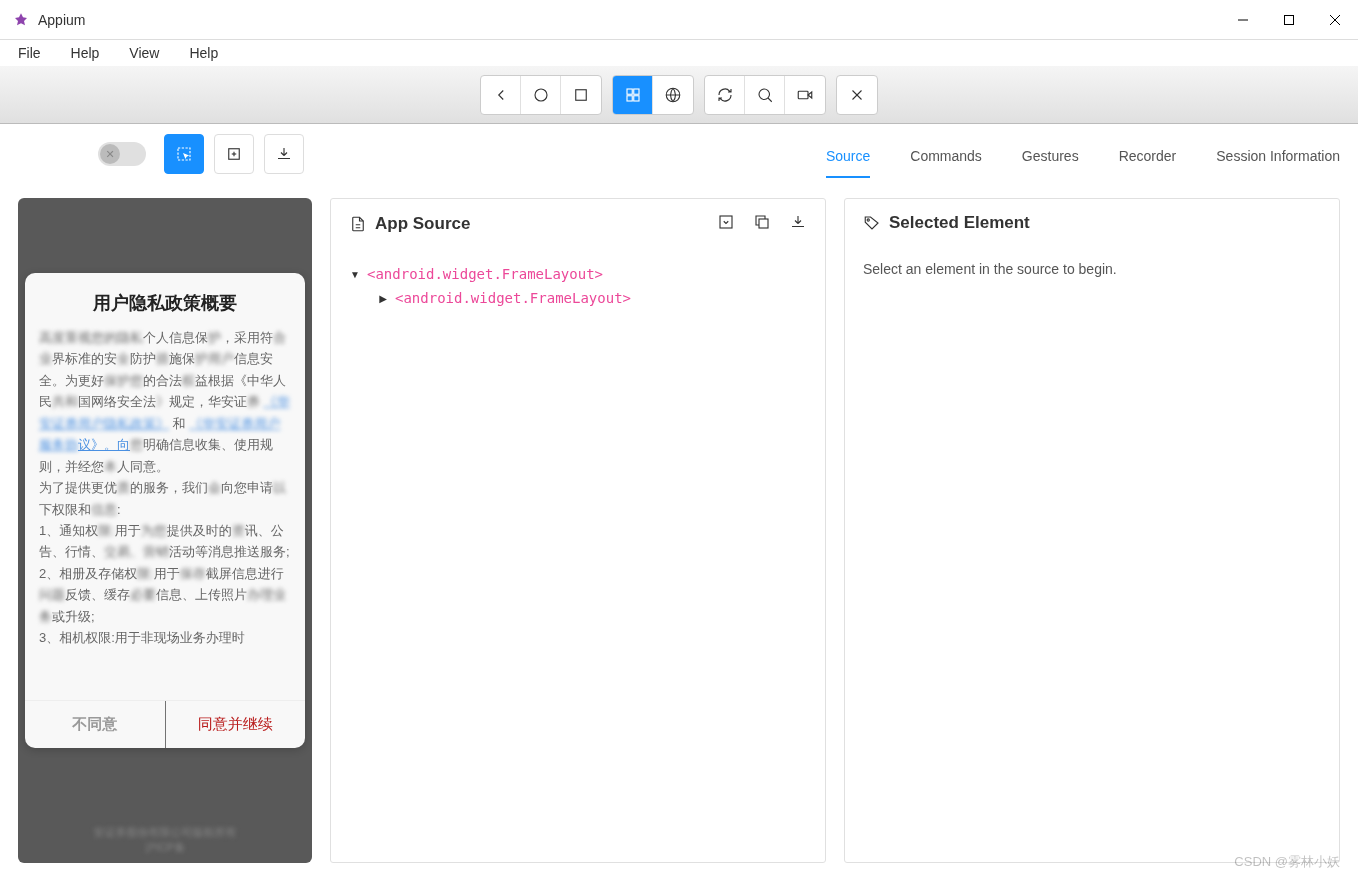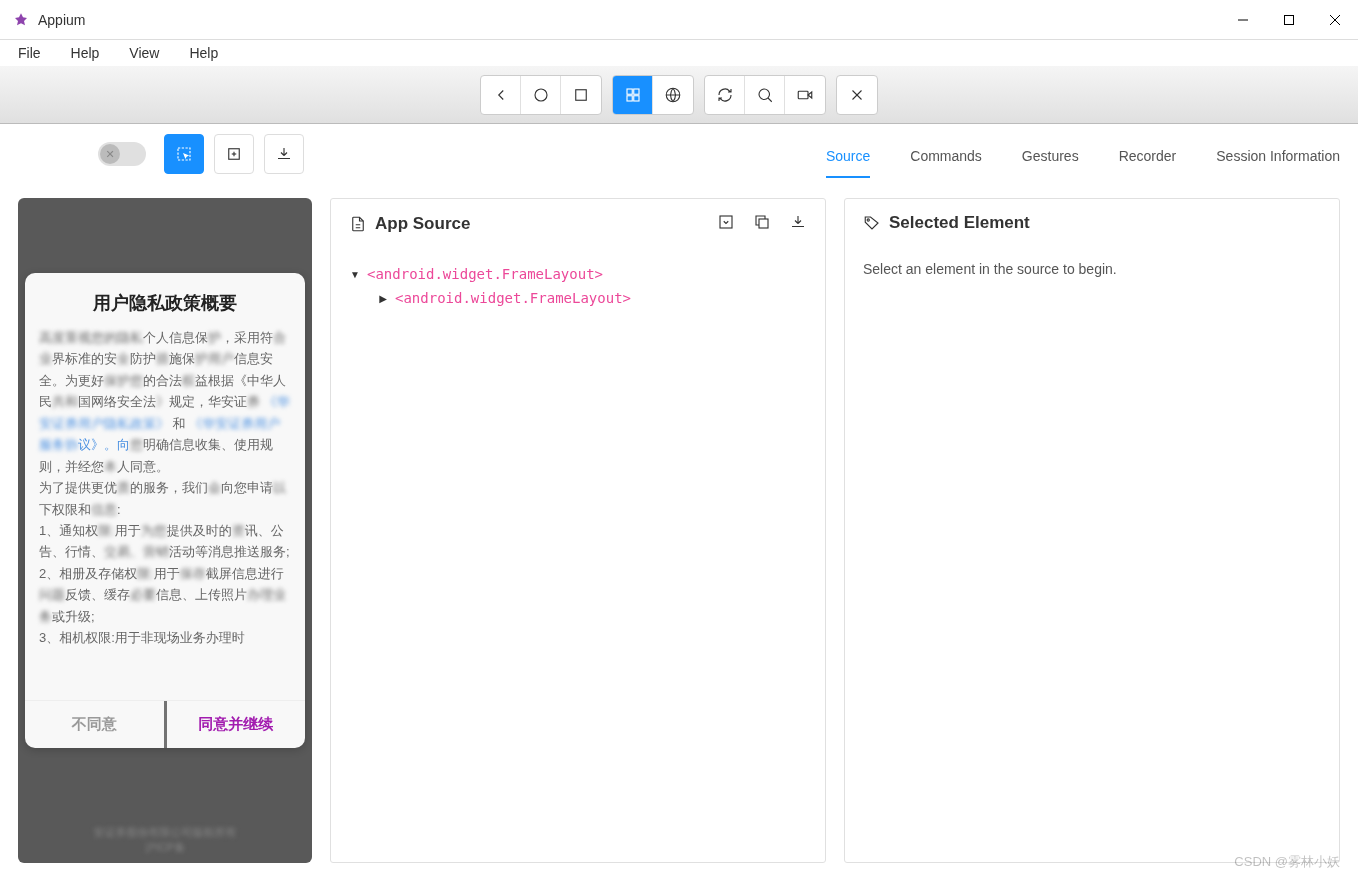--- a/index.html
+++ b/index.html
@@ -38,25 +38,25 @@
     .tabs { display: flex; gap: 40px; padding: 0 0 0 312px; margin-top:-44px;justify-content:flex-end; }
     .tab { padding: 8px 0 12px; cursor: pointer; color: #555; border-bottom: 2px solid transparent; }
     .tab.active { color: #1890ff; border-bottom-color: #1890ff; }
     
     .panels { flex: 1; display: flex; gap: 18px; margin-top: 20px; overflow: hidden; }
     
     .device-preview { width: 294px; background: #595959; border-radius: 6px; display: flex; align-items: center; justify-content: center; position: relative; }
     .device-screen { width: 280px; height: 475px; background: #f8f8f8; border-radius: 10px; display: flex; flex-direction: column; overflow: hidden; box-shadow: 0 2px 8px rgba(0,0,0,0.2); position:relative; top:-20px;}
     .dialog-title { text-align: center; padding: 18px 0 12px; font-size: 18px; font-weight: 600; color:#222;}
     .dialog-body { flex: 1; padding: 0 14px; font-size: 13px; line-height: 1.65; color: #666; overflow: hidden; }
-    .dialog-body .link { color: #4a90e2; }
+    .dialog-body .link { color: #4a90e2; text-decoration: underline; }
     .blurred { filter: blur(2px); display:inline;}
     .dialog-footer { display: flex; border-top: 1px solid #eee; }
     .dialog-btn { flex: 1; text-align: center; padding: 14px 0; font-size: 15px; font-weight: bold; }
-    .dialog-btn.primary { color: #a21caf; font-weight: 700; border-left: 3px solid #737373; }
+    .dialog-btn.primary { color: #b91c1c; font-weight: 400; border-left: 1px solid #737373; }
     .dialog-btn.secondary { color: #999; }
     .bg-footer{position:absolute;bottom:8px;left:0;right:0;text-align:center;filter:blur(2px);font-size:11px;color:#888;}
     
     .panel { flex: 1; border: 1px solid #e0e0e0; border-radius: 3px; background: #fff; display: flex; flex-direction: column; overflow: hidden; }
     .panel-header { padding: 14px 18px; display: flex; align-items: center; justify-content: space-between; }
     .panel-title { display: flex; align-items: center; gap: 8px; font-size: 17px; font-weight: 600; }
     .panel-title svg { width: 18px; height: 18px; stroke: currentColor; fill: none; stroke-width: 1.5; }
     .panel-actions { display: flex; gap: 18px; }
     .panel-action { cursor: pointer; }
     .panel-action svg { width: 18px; height: 18px; stroke: #333; fill: none; stroke-width: 1.5; }

